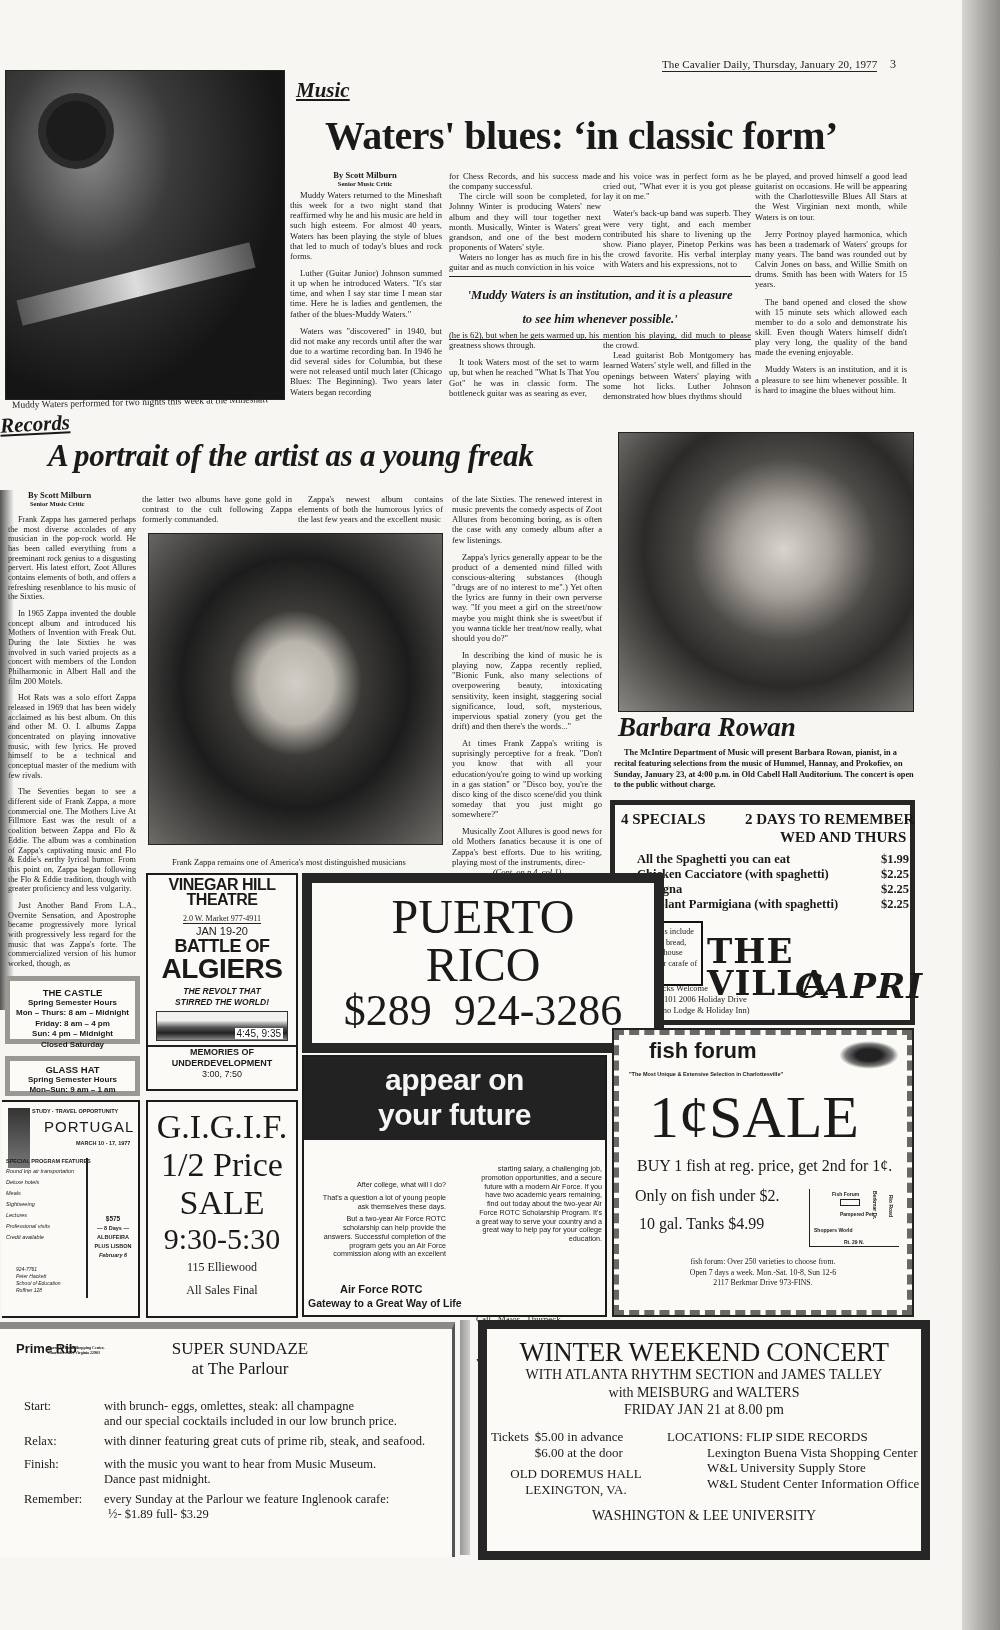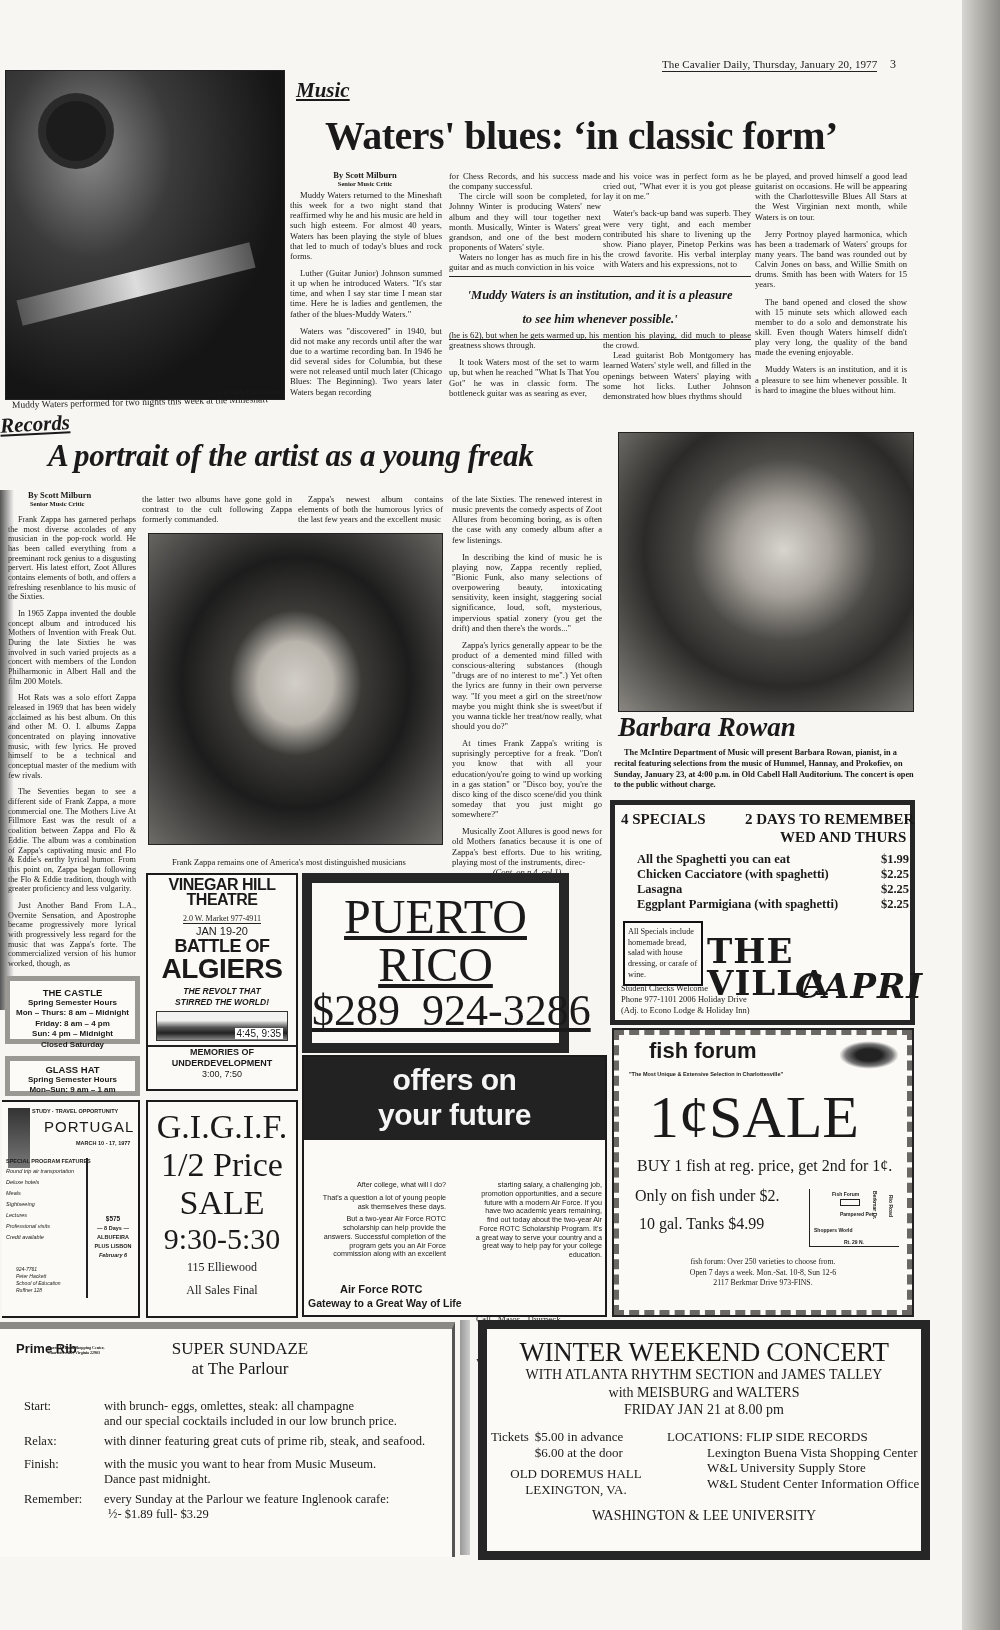--- a/index.html
+++ b/index.html
@@ -209,22 +209,22 @@
   </div>
   <div class="abs col" style="left:298px; top:494px; width:145px;">
     <p class="tight">Zappa's newest album contains elements of both the humorous lyrics of the last few years and the excellent music</p>
   </div>
 
   <div class="abs photo zappa" style="left:148px; top:533px; width:295px; height:312px;"></div>
   <div class="abs caption" style="left:172px; top:857px; width:270px; font-size:8.5px;">Frank Zappa remains one of America's most distinguished musicians</div>
 
   <div class="abs col" style="left:452px; top:494px; width:150px;">
     <p style="text-indent:0;">of the late Sixties. The renewed interest in music prevents the comedy aspects of Zoot Allures from becoming boring, as is often the case with any comedy album after a few listenings.</p>
+    <p>Zappa's lyrics generally appear to be the product of a demented mind filled with conscious-altering substances (though "drugs are of no interest to me".) Yet often the lyrics are funny in their own perverse way. "If you meet a girl on the street/now maybe you might think she is sweet/but if you wanna tickle her treat/now really, what should you do?"</p>
     <p>In describing the kind of music he is playing now, Zappa recently replied, "Bionic Funk, also many selections of overpowering beauty, intoxicating sensitivity, keen insight, staggering social significance, loud, soft, mysterious, impervious spatial zonery (you get the drift) and then there's the words..."</p>
-    <p>Zappa's lyrics generally appear to be the product of a demented mind filled with conscious-altering substances (though "drugs are of no interest to me".) Yet often the lyrics are funny in their own perverse way. "If you meet a girl on the street/now maybe you might think she is sweet/but if you wanna tickle her treat/now really, what should you do?"</p>
     <p>At times Frank Zappa's writing is suprisingly perceptive for a freak. "Don't you know that with all your education/you're going to wind up working in a gas station" or "Disco boy, you're the disco king of the disco scene/did you think someday that you just might go somewhere?"</p>
     <p class="tight">Musically Zoot Allures is good news for old Mothers fanatics because it is one of Zappa's best efforts. Due to his writing, playing most of the instruments, direc-</p>
     <div class="cont">(Cont. on p.4, col.1)</div>
   </div>
 
   <div class="abs photo rowan" style="left:618px; top:432px; width:296px; height:280px;"></div>
   <div class="abs rowan-name" style="left:618px; top:712px;">Barbara Rowan</div>
   <div class="abs rowan-desc" style="left:614px; top:748px; width:300px;">The McIntire Department of Music will present Barbara Rowan, pianist, in a recital featuring selections from the music of Hummel, Hannay, and Prokofiev, on Sunday, January 23, at 4:00 p.m. in Old Cabell Hall Auditorium. The concert is open to the public without charge.</div>
 
   <div class="abs ad-thick" style="left:610px; top:800px; width:305px; height:225px; border-width:5px;">
@@ -286,37 +286,37 @@
       <span class="abs sans" style="right:4px; bottom:1px; font-size:10px; background:#fff; padding:0 2px;">4:45, 9:35</span>
     </div>
     <div style="border-top:2px solid #222; margin-top:4px;"></div>
     <div class="center sans" style="font-size:9px; font-weight:bold; line-height:1.25;">
       <div>MEMORIES OF</div>
       <div>UNDERDEVELOPMENT</div>
     </div>
     <div class="center sans" style="font-size:9px;">3:00, 7:50</div>
   </div>
 
-  <div class="abs ad-thick" style="left:302px; top:873px; width:267px; height:180px; border-width:10px;text-decoration:underline;">
+  <div class="abs ad-thick" style="left:302px; top:873px; width:362px; height:180px; border-width:10px;">
     <div class="pr-text" style="margin-top:10px;">PUERTO</div>
     <div class="pr-text">RICO</div>
     <div class="pr-text" style="font-size:44px; white-space:pre;">$289  924-3286</div>
   </div>
 
   <div class="abs ad" style="left:302px; top:1055px; width:305px; height:262px;">
     <div class="af-head" style="padding:6px 0 8px;">
-      <div>offers on</div>
+      <div>appear on</div>
       <div>your future</div>
     </div>
     <div class="abs af-col" style="left:12px; top:124px; width:130px;">
       <p>After college, what will I do?</p>
       <p>That's a question a lot of young people ask themselves these days.</p>
       <p>But a two-year Air Force ROTC scholarship can help provide the answers. Successful completion of the program gets you an Air Force commission along with an excellent</p>
     </div>
-    <div class="abs af-col" style="left:170px; top:124px; width:128px;">
+    <div class="abs af-col" style="left:170px; top:108px; width:128px;">
       <p>starting salary, a challenging job, promotion opportunities, and a secure future with a modern Air Force. If you have two academic years remaining, find out today about the two-year Air Force ROTC Scholarship Program. It's a great way to serve your country and a great way to help pay for your college education.</p>
     </div>
     <div class="abs af-slogan" style="left:36px; top:226px;">Air Force ROTC</div>
     <div class="abs af-slogan" style="left:4px; top:240px; font-size:10.5px;">Gateway to a Great Way of Life</div>
     <div class="abs" style="left:172px; top:226px; font-size:9px; white-space:pre; line-height:1.6;">
       <div>Call   Major   Thurneck</div>
       <div>Varsity  Hall   924-3394</div>
     </div>
   </div>
 

